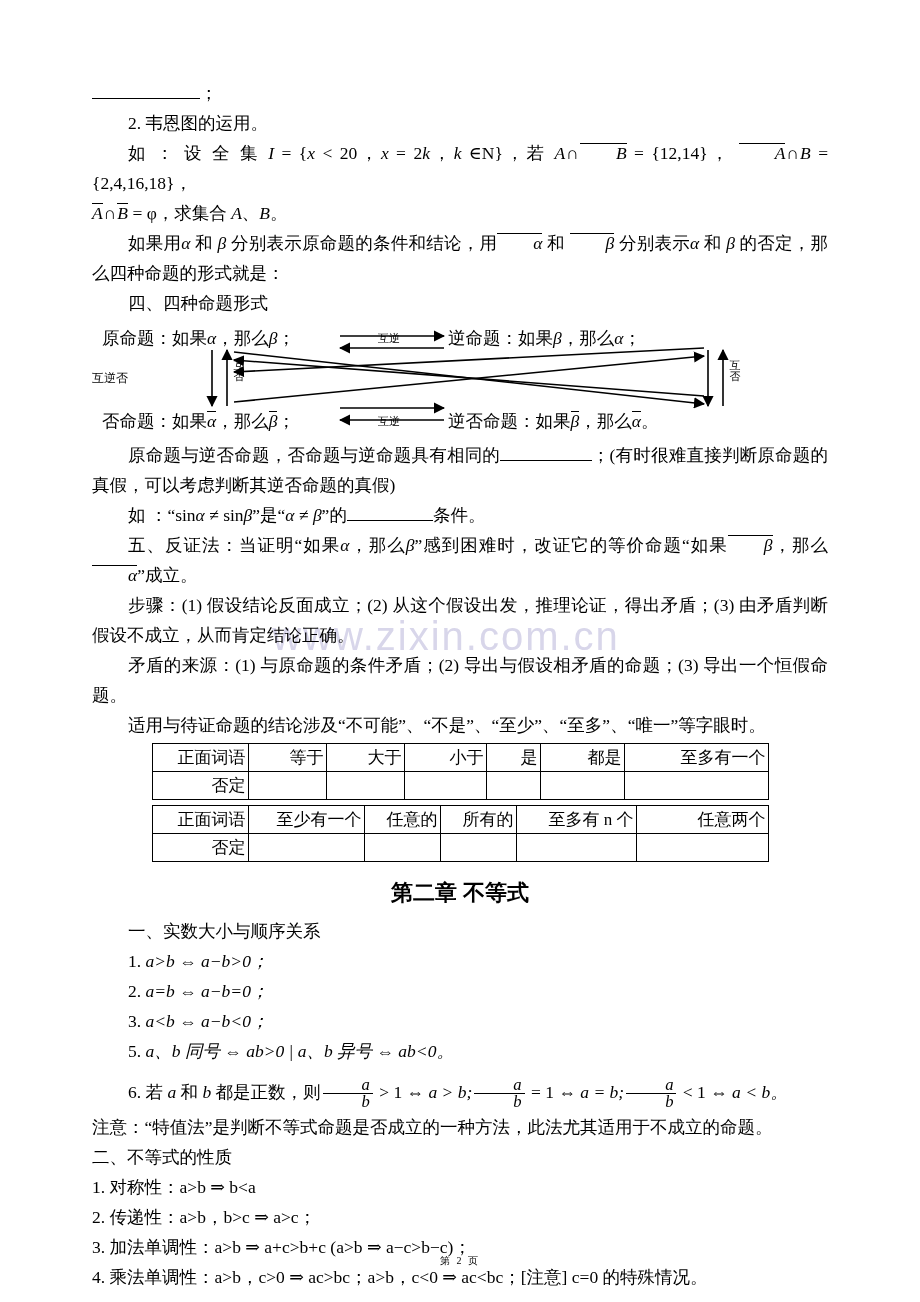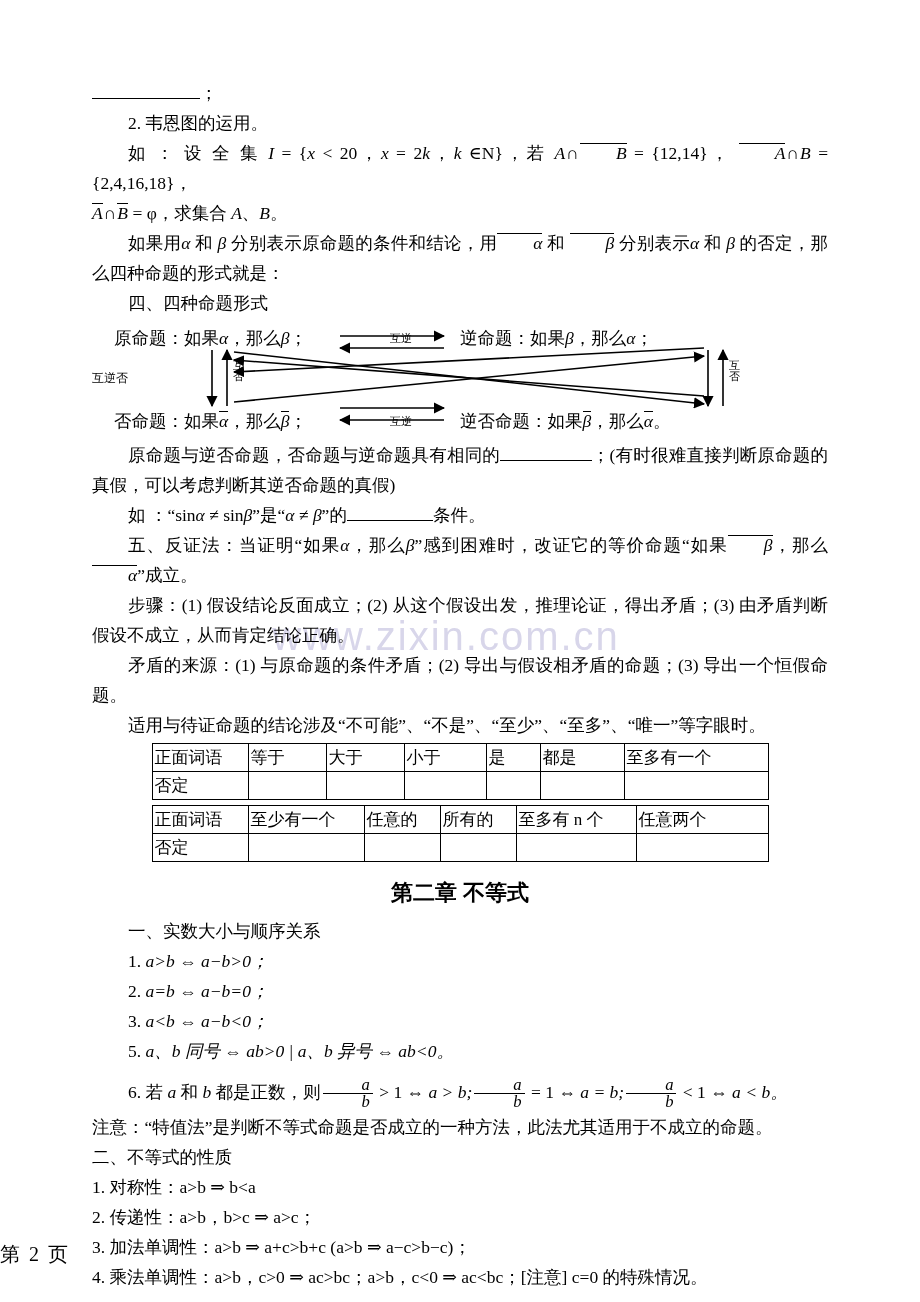--- a/index.html
+++ b/index.html
@@ -72,21 +72,21 @@
   .frac .den { display: block; padding: 0 3px; }
 
   
   .diagram {
     position: relative;
     height: 108px;
     margin: 8px 0 6px 0;
   }
   .dgm-row {
     position: absolute;
-    left: 22px;
+    left: 10px;
     right: 0;
     font-size: 17.5px;
     white-space: nowrap;
   }
   .dgm-row.top { top: 0px; }
   .dgm-row.bottom { bottom: 0px; }
   .dgm-cellL { display: inline-block; width: 228px; }
   .dgm-arrowH {
     display: inline-block;
     position: relative;
@@ -108,58 +108,60 @@
     left: 0; top: 0;
     width: 100%;
     height: 108px;
     overflow: visible;
   }
   .vlabel {
     position: absolute;
     font-size: 11px;
     line-height: 11px;
     width: 12px;
+    text-align: center;
   }
   .center-label {
     position: absolute;
     left: 0; right: 0;
     top: 44px;
     text-align: left;
     font-size: 12px;
   }
 
   
   .neg-table {
     border-collapse: collapse;
     margin: 3px auto 0 auto;
     width: 616px;
     table-layout: fixed;
   }
   .neg-table td {
     border: 1.1px solid #000;
     height: 27px;
-    text-align: left;
+    text-align: right;
     font-size: 17px;
     padding: 0 2px;
     white-space: nowrap;
   }
   .tbl-gap { height: 2px; }
 
   .chapter {
     text-align: center;
     font-family: "Liberation Sans", "DejaVu Sans", sans-serif;
     font-weight: bold;
     font-size: 22px;
     margin: 16px 0 8px 0;
   }
   .footer {
     position: absolute;
     left: 0; right: 0;
     bottom: 34px;
-    font-size: 20px;
+    text-align: center;
+    font-size: 10px;
     letter-spacing: 2px;
   }
 </style>
 </head>
 <body>
 
 <div class="page">
 
   <div class="watermark">www.zixin.com.cn</div>
 

